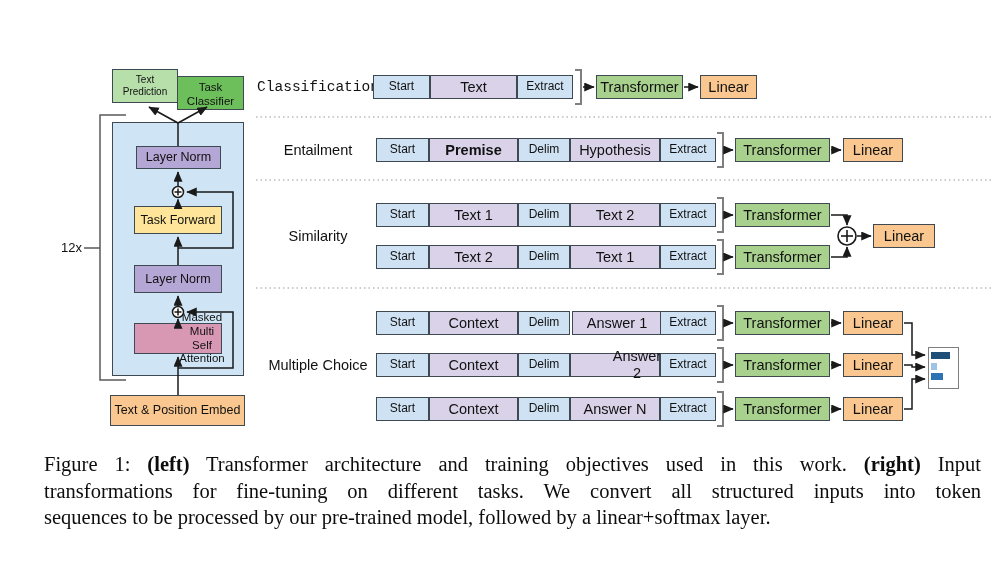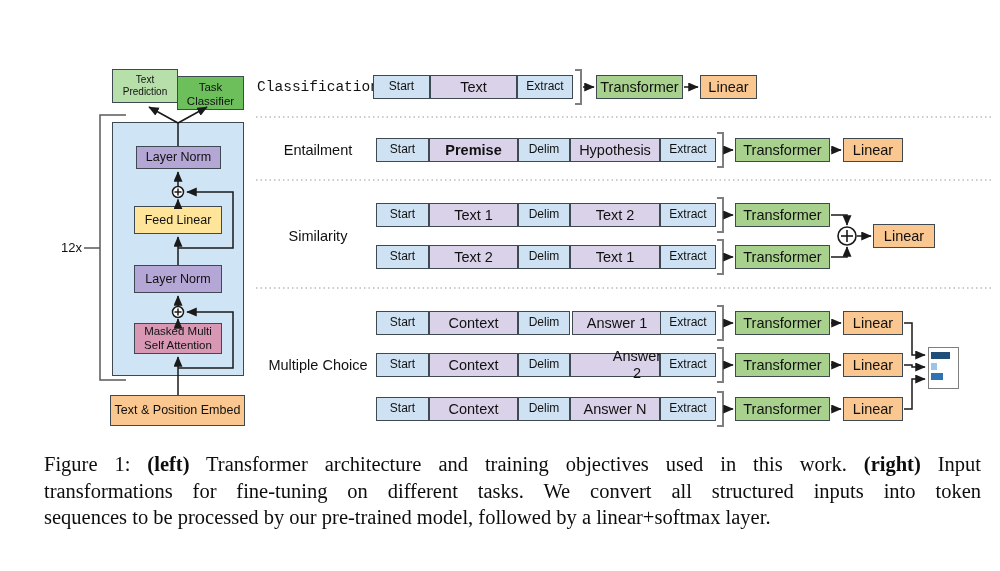--- a/index.html
+++ b/index.html
@@ -36,26 +36,26 @@
   <div class="box archtext" style="left:177px;top:76px;width:67px;height:34px;font-size:11.5px;background:var(--c-head-green-dark);align-items:flex-end;">
     <span>Task Classifier</span>
   </div>
 
   <div class="box" style="left:112px;top:122px;width:132px;height:254px;background:var(--c-container-blue);"></div>
 
   <div class="box" style="left:136px;top:146px;width:85px;height:23px;font-size:12.5px;background:var(--c-layer-norm-purple);">
     <span>Layer Norm</span>
   </div>
   <div class="box" style="left:134px;top:206px;width:88px;height:28px;font-size:12.5px;background:var(--c-feed-forward-yellow);">
-    <span>Feed Linear</span>
+    <span>Task Forward</span>
   </div>
   <div class="box" style="left:134px;top:265px;width:88px;height:28px;font-size:12.5px;background:var(--c-layer-norm-purple);">
     <span>Layer Norm</span>
   </div>
-  <div class="box archtext" style="left:134px;top:323px;width:88px;height:31px;font-size:11.5px;flex-direction:column;background:var(--c-attention-pink);">
+  <div class="box archtext" style="left:134px;top:323px;width:88px;height:31px;font-size:11.5px;flex-direction:column;background:var(--c-attention-pink);padding-left:48px;">
     <span>Masked Multi</span>
     <span>Self Attention</span>
   </div>
   <div class="box" style="left:110px;top:395px;width:135px;height:31px;font-size:12.5px;background:var(--c-embed-orange);">
     <span>Text &amp; Position Embed</span>
   </div>
 
   <div class="abs" style="left:50px;top:240px;width:32px;height:16px;font-size:13px;text-align:right;">12x</div>
 
   <div class="rowlabel" style="left:253px;top:75px;width:130px;font-family:Liberation Mono, monospace;">Classification</div>

